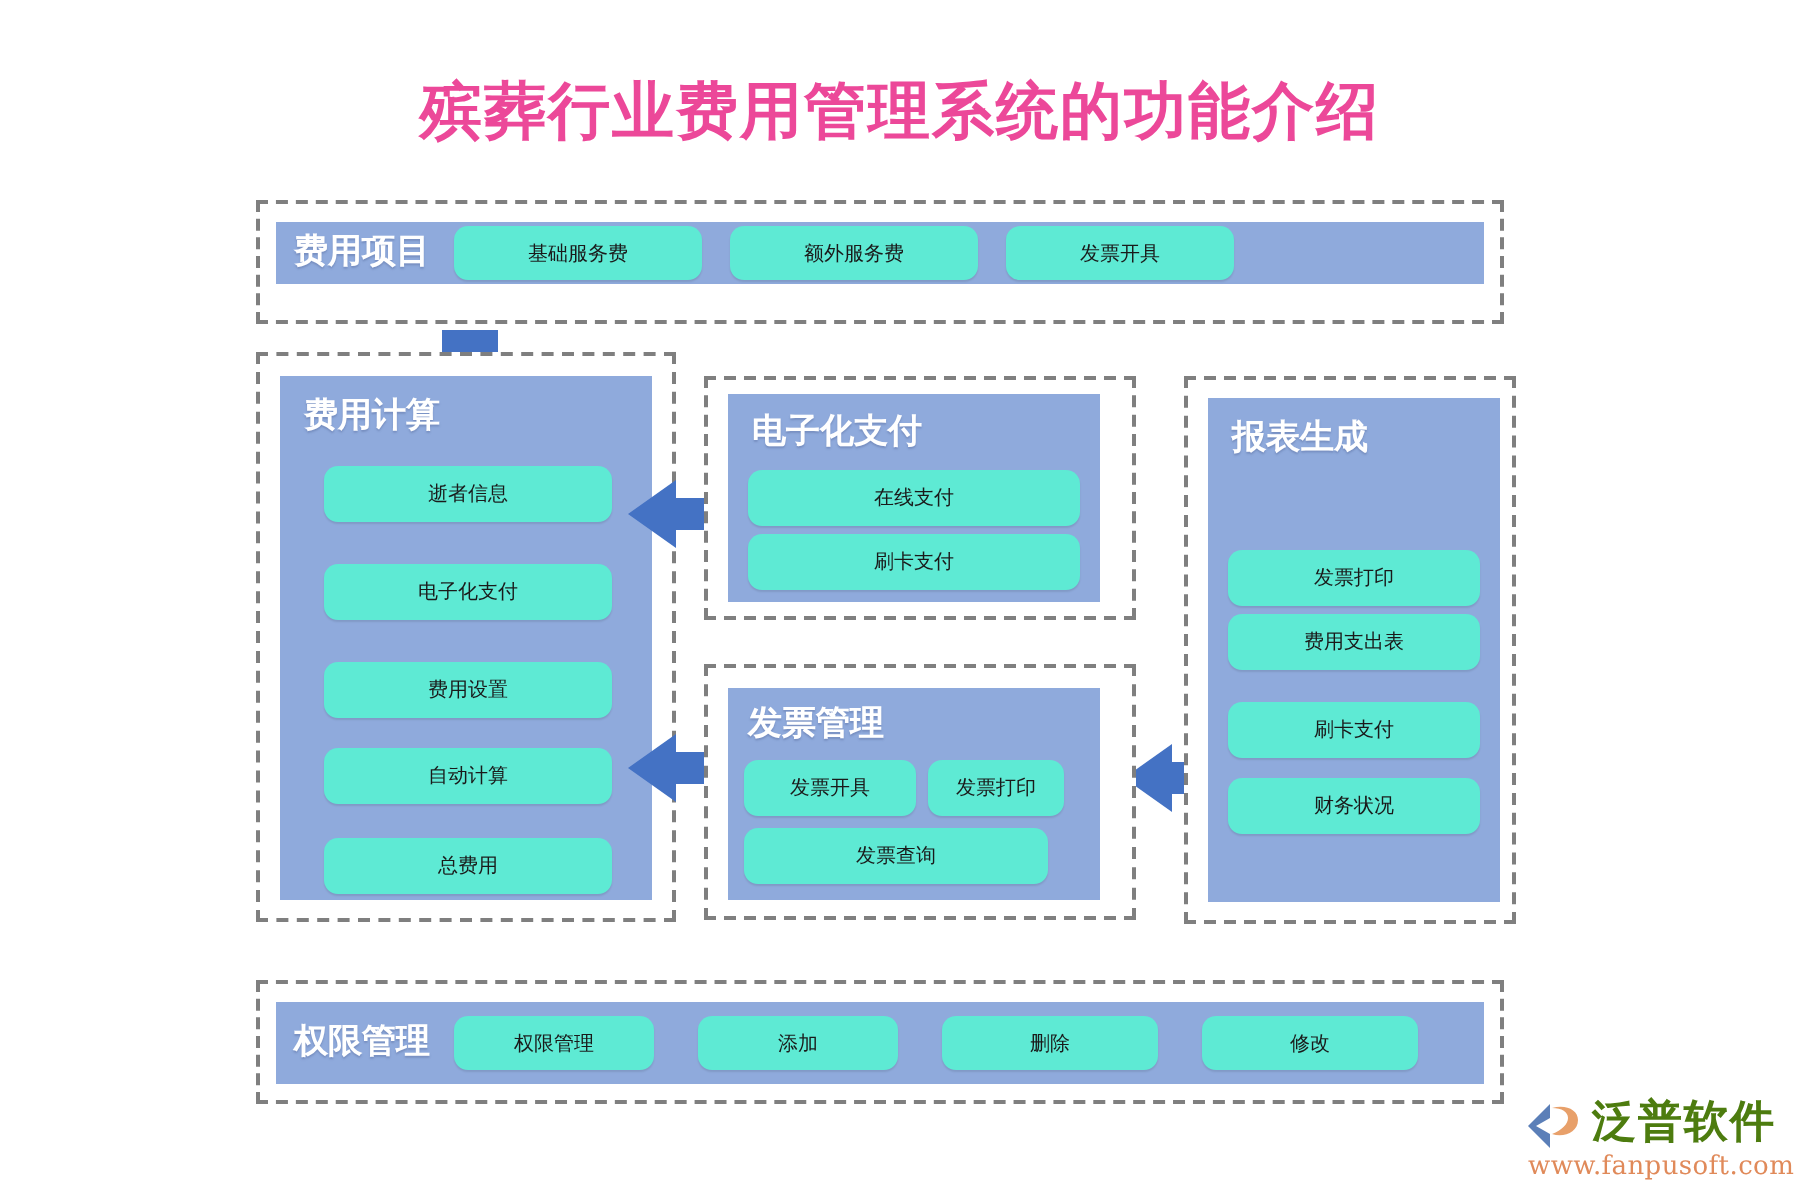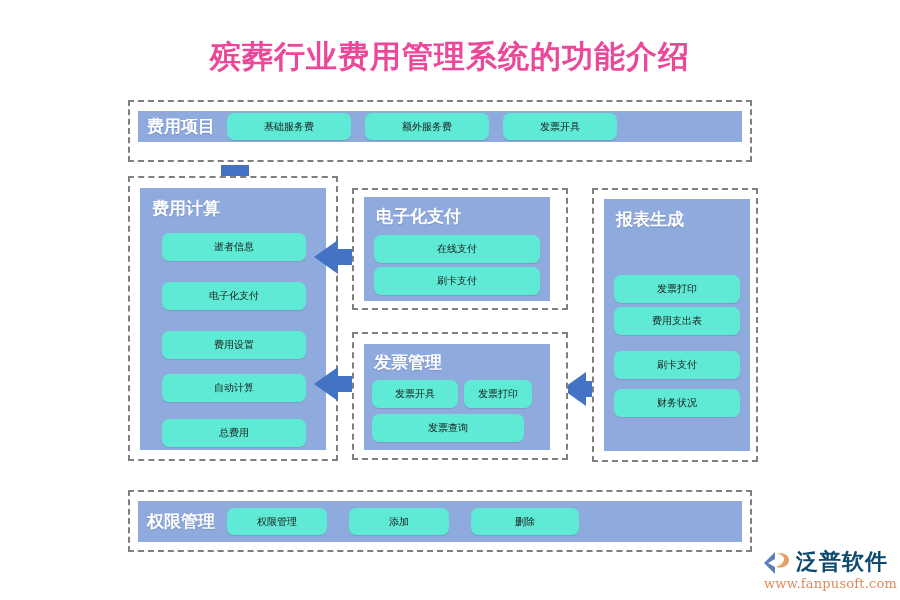--- a/index.html
+++ b/index.html
@@ -168,21 +168,21 @@
   #logo {
     position: absolute;
     left: 762px;
     top: 548px;
     width: 132px;
     height: 46px;
   }
   #logo .mark { position: absolute; left: 0; top: 2px; width: 30px; height: 26px; }
   #logo .brand {
     position: absolute; left: 34px; top: 1px;
-    font-size: 22px; font-weight: bold; color: #0c4a6e;
+    font-size: 22px; font-weight: bold; color: #4d7c0f;
     letter-spacing: 1px; line-height: 26px;
   }
   #logo .url {
     position: absolute; left: 2px; top: 28px;
     font-size: 13px; color: #e08a5a;
     font-family: "DejaVu Serif", "Liberation Serif", serif;
     letter-spacing: .2px;
   }
 </style>
 </head>
@@ -249,20 +249,21 @@
   <div class="pill">刷卡支付</div>
   <div class="pill">财务状况</div>
 </div>
 
 <div class="dashed" id="row2-dashed"></div>
 <div class="panel" id="row2-panel">
   <span class="panel-title">权限管理</span>
   <div class="pill p-r2a">权限管理</div>
   <div class="pill p-r2b">添加</div>
   <div class="pill p-r2c">删除</div>
+  <div class="pill p-r2d">修改</div>
 </div>
 
 <div id="logo">
   <svg class="mark" viewBox="0 0 30 26">
     <path d="M2 13 L13 2 L13 9 L6 13 L13 17 L13 24 Z" fill="#5b7fb8"></path>
     <path d="M14 4 C21 2 27 5 27 10 C27 16 20 19 14 17 C19 15 22 12 22 9 C22 6 19 4 14 4 Z" fill="#e8a06a"></path>
   </svg>
   <div class="brand">泛普软件</div>
   <div class="url">www.fanpusoft.com</div>
 </div>

